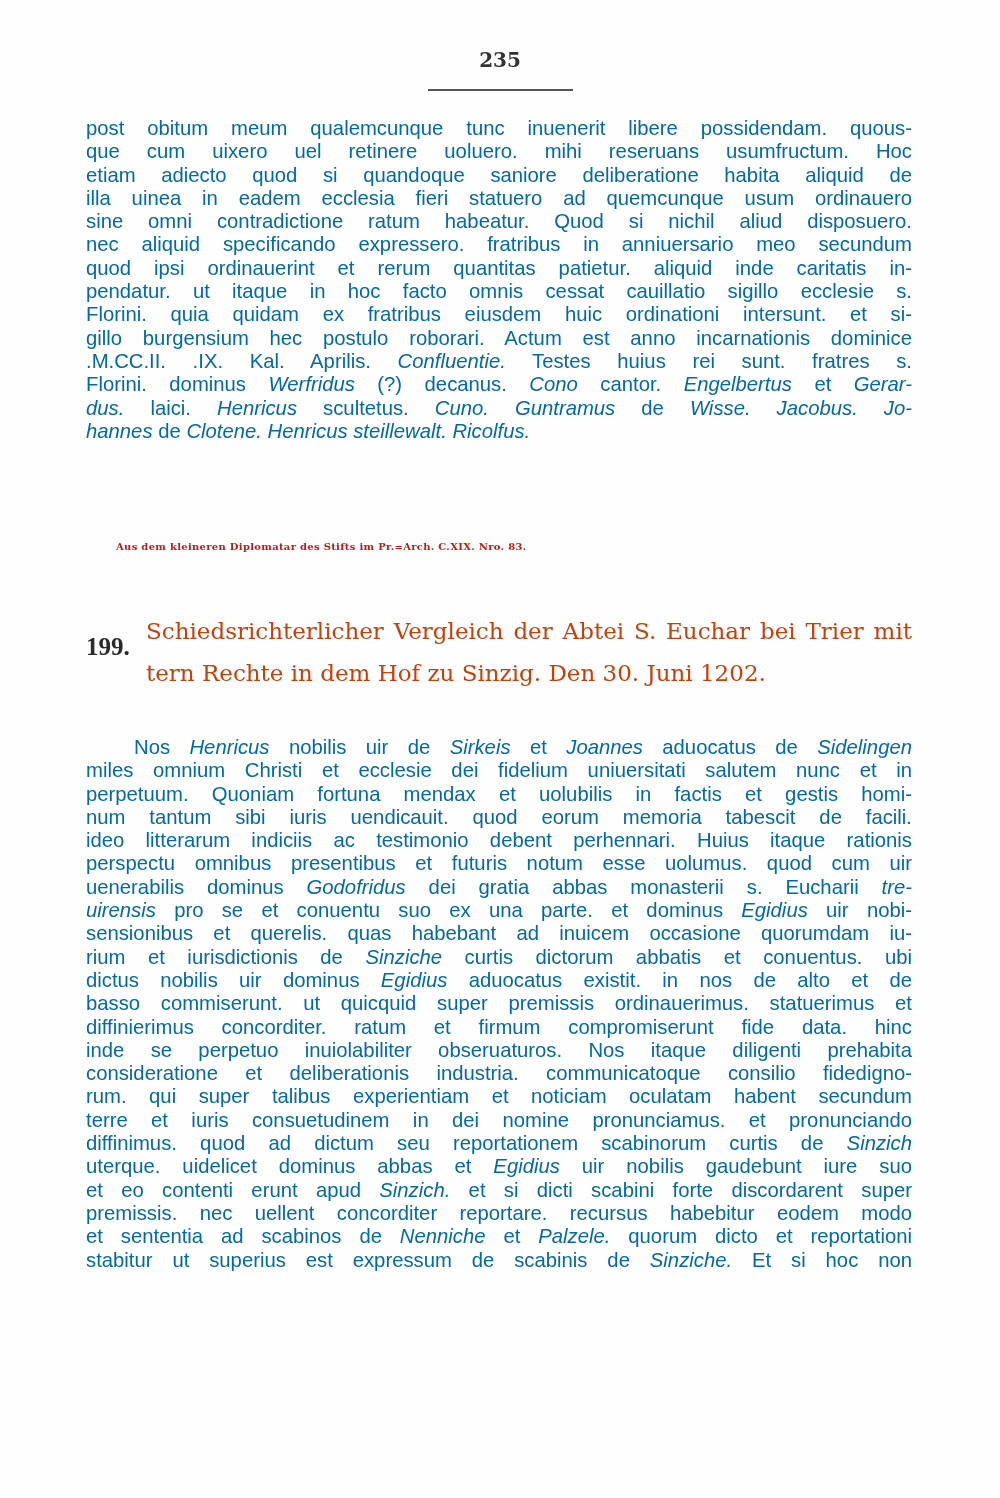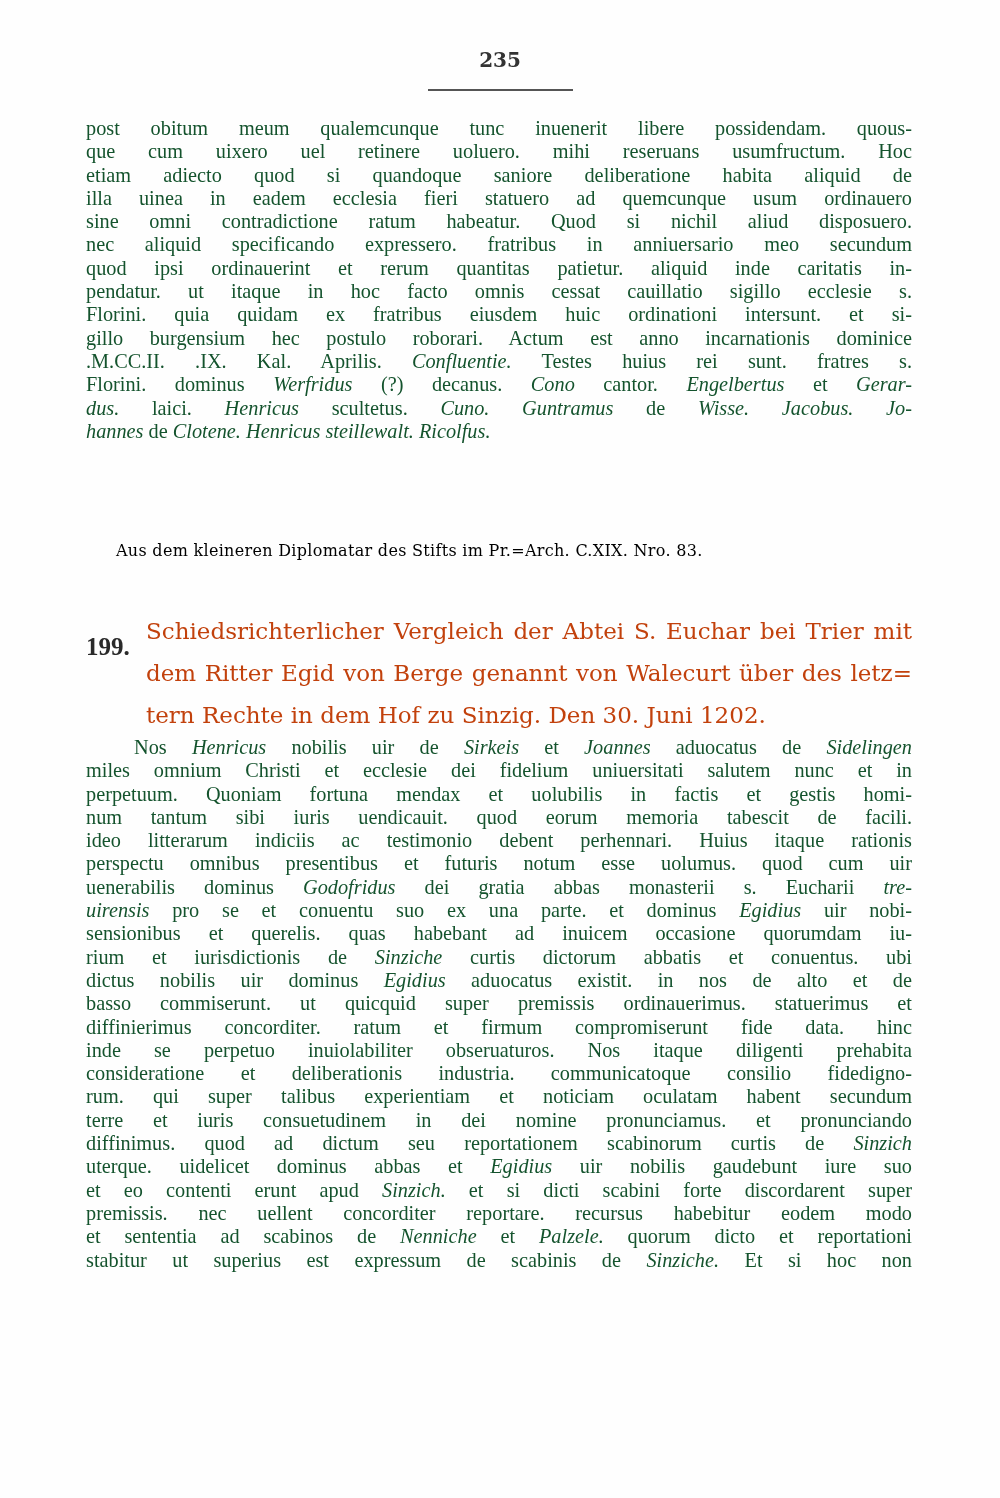--- a/index.html
+++ b/index.html
@@ -2,29 +2,29 @@
 <html><head>
 <meta charset="utf-8">
 <style>
   html, body { margin: 0; padding: 0; background: #fefefe; }
   body { width: 1000px; height: 1498px; position: relative; overflow: hidden;
          font-family: "DejaVu Serif", "Liberation Serif", serif; color: #2a2a2a; }
   .page-number { position: absolute; left: 0; width: 1000px; top: 48px; text-align: center;
                  font-family: "DejaVu Serif", serif; font-weight: bold; font-size: 20px; color: #333; }
   .page-rule { position: absolute; left: 428px; width: 145px; top: 89px; height: 0;
                border-top: 2px solid #555; }
-  .block { position: absolute; left: 86px; width: 826px; font-family: Liberation Serif, serif;
-           font-size: 20.3px; color: #14532d; }
+  .block { position: absolute; left: 86px; width: 826px; font-family: Liberation Sans, sans-serif;
+           font-size: 20.3px; color: #0369a1; }
   .line { height: 23.3px; line-height: 23.3px; white-space: nowrap; text-align: justify;
           text-align-last: justify; }
   .line.last { text-align-last: left; }
   .line.indent { padding-left: 48px; }
   i { font-style: italic; }
   .source { position: absolute; left: 116px; top: 541px; font-family: "DejaVu Serif", serif;
-            font-size: 16px; color: #000000; letter-spacing: 0.3px; white-space: nowrap; }
+            font-size: 10px; color: #b91c1c; letter-spacing: 0.3px; white-space: nowrap; font-weight: bold; }
   .heading { position: absolute; left: 86px; width: 826px; top: 610px; }
   .heading .hline { height: 42px; line-height: 42px; white-space: nowrap;
                     font-family: "DejaVu Serif", serif; font-size: 23px; color: #c2410c;
                     text-align: justify; text-align-last: justify; padding-left: 60px; }
   .heading .hline.last { text-align-last: left; }
   .heading .num { position: absolute; left: 0; top: 16px; font-weight: bold; font-size: 25px;
                   font-family: "Liberation Serif", serif; line-height: 42px; }
 </style>
 </head>
 <body>
@@ -47,21 +47,20 @@
   <div class="line"><span>Florini. dominus </span><i>Werfridus</i><span> (?) decanus. </span><i>Cono</i><span> cantor. </span><i>Engelbertus</i><span> et </span><i>Gerar-</i></div>
   <div class="line"><i>dus.</i><span> laici. </span><i>Henricus</i><span> scultetus. </span><i>Cuno. Guntramus</i><span> de </span><i>Wisse. Jacobus. Jo-</i></div>
   <div class="line last"><i>hannes</i><span> de </span><i>Clotene. Henricus steillewalt. Ricolfus.</i></div>
 </div>
 
 <div class="source">Aus dem kleineren Diplomatar des Stifts im Pr.=Arch. C.XIX. Nro. 83.</div>
 
 <div class="heading">
   <span class="num">199.</span>
   <div class="hline">Schiedsrichterlicher Vergleich der Abtei S. Euchar bei Trier mit</div>
-  <div class="hline">dem Ritter Egid von Berge genannt von Walecurt über des letz=</div>
   <div class="hline last">tern Rechte in dem Hof zu Sinzig. Den 30. Juni 1202.</div>
 </div>
 
 <div class="block" style="top:736px;">
   <div class="line indent"><span>Nos </span><i>Henricus</i><span> nobilis uir de </span><i>Sirkeis</i><span> et </span><i>Joannes</i><span> aduocatus de </span><i>Sidelingen</i></div>
   <div class="line">miles omnium Christi et ecclesie dei fidelium uniuersitati salutem nunc et in</div>
   <div class="line">perpetuum. Quoniam fortuna mendax et uolubilis in factis et gestis homi-</div>
   <div class="line">num tantum sibi iuris uendicauit. quod eorum memoria tabescit de facili.</div>
   <div class="line">ideo litterarum indiciis ac testimonio debent perhennari. Huius itaque rationis</div>
   <div class="line">perspectu omnibus presentibus et futuris notum esse uolumus. quod cum uir</div>

